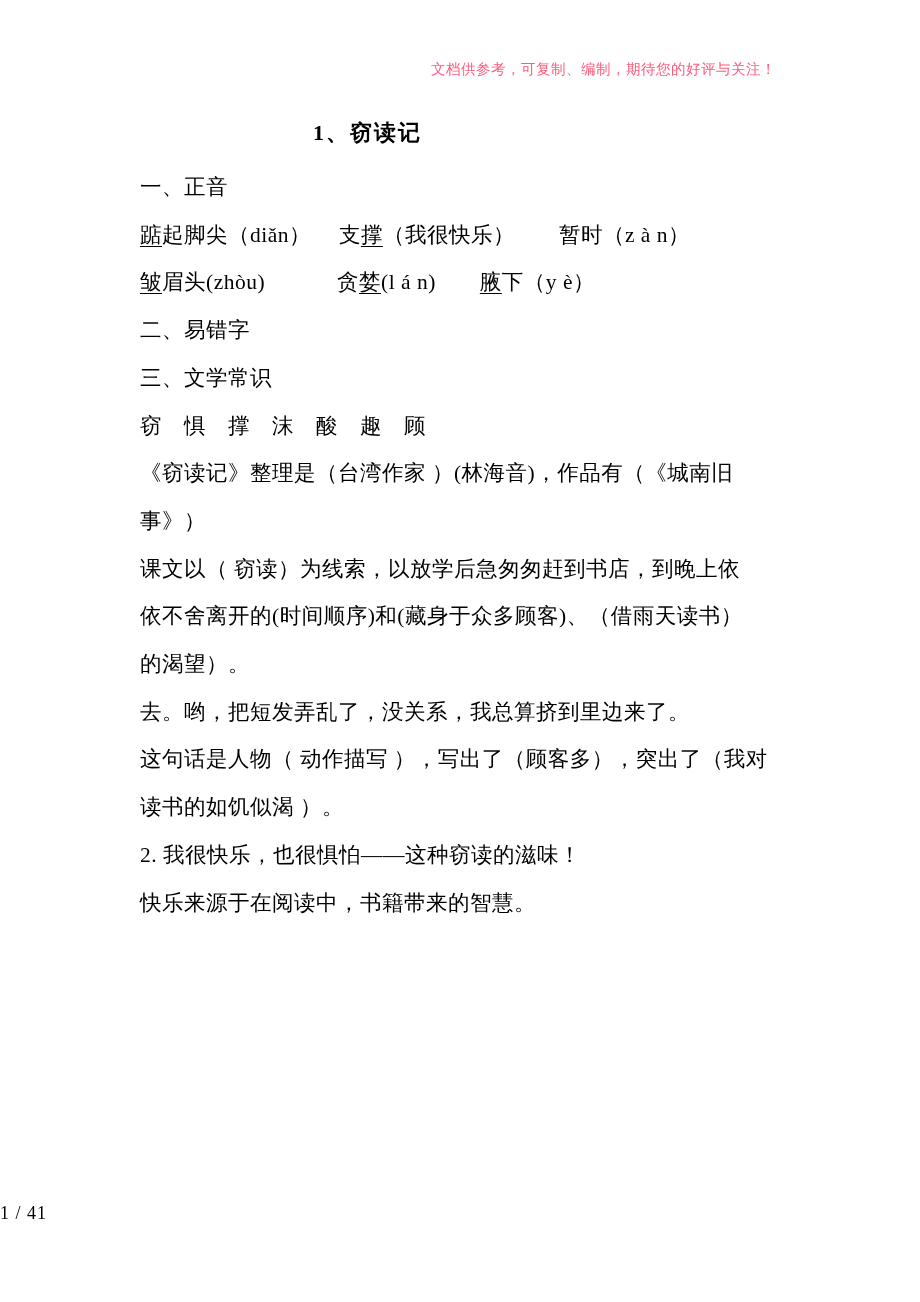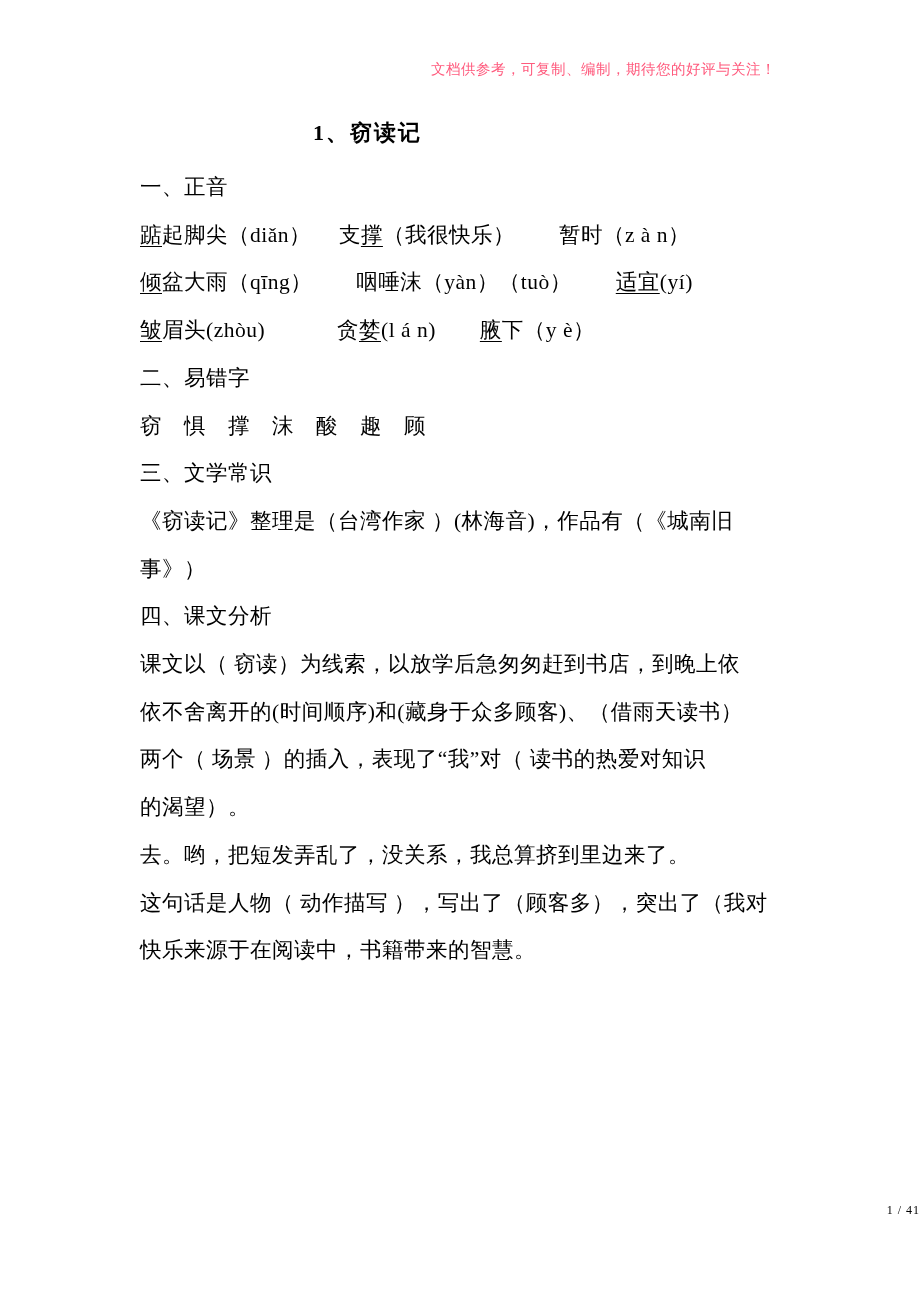--- a/index.html
+++ b/index.html
@@ -51,50 +51,49 @@
   .u {
     text-decoration: underline;
     text-decoration-thickness: 1px;
     text-underline-offset: 4px;
   }
   .footer {
     position: absolute;
     top: 1203px;
     left: 0;
     width: 100%;
-    text-align: right;
-    font-size: 12px;
+    text-align: left;
+    font-size: 18px;
     color: #000000;
     letter-spacing: 1px;
   }
 </style>
 </head>
 <body>
 
 <div class="page">
 
   <div class="notice">文档供参考，可复制、编制，期待您的好评与关注！</div>
 
   <div class="title">1、窃读记</div>
 
   <div class="body">
     <div class="line">一、正音</div>
     <div class="line"><span class="u">踮</span><span>起脚尖（diǎn）　 支</span><span class="u">撑</span><span>（我很快乐）　　暂</span><span>时（z à n）</span></div>
-    <div class="line"><span class="u">倾</span><span>盆大雨（qīng）　　咽唾</span><span>沫（yàn）（tuò）　　</span><span class="u">适宜</span><span>(yí)</span></div>
     <div class="line"><span class="u">皱</span><span>眉头(zhòu)　　　 贪</span><span class="u">婪</span><span>(l á n)　　</span><span class="u">腋</span><span>下（y è）</span></div>
     <div class="line">二、易错字</div>
+    <div class="line">三、文学常识</div>
     <div class="line">窃　惧　撑　沫　酸　趣　顾</div>
-    <div class="line">三、文学常识</div>
     <div class="line">《窃读记》整理是（台湾作家 ）(林海音)，作品有（《城南旧</div>
     <div class="line">事》）</div>
-    <div class="line">四、课文分析</div>
     <div class="line">课文以（ 窃读）为线索，以放学后急匆匆赶到书店，到晚上依</div>
     <div class="line">依不舍离开的(时间顺序)和(藏身于众多顾客)、（借雨天读书）</div>
-    <div class="line">两个（ 场景 ）的插入，表现了“我”对（ 读书的热爱对知识</div>
     <div class="line">的渴望）。</div>
     <div class="line">去。哟，把短发弄乱了，没关系，我总算挤到里边来了。</div>
     <div class="line">这句话是人物（ 动作描写 ），写出了（顾客多），突出了（我对</div>
+    <div class="line">读书的如饥似渴 ）。</div>
+    <div class="line">2. 我很快乐，也很惧怕——这种窃读的滋味！</div>
     <div class="line">快乐来源于在阅读中，书籍带来的智慧。</div>
   </div>
 
   <div class="footer">1 / 41</div>
 
 </div>
 
 </body></html>

